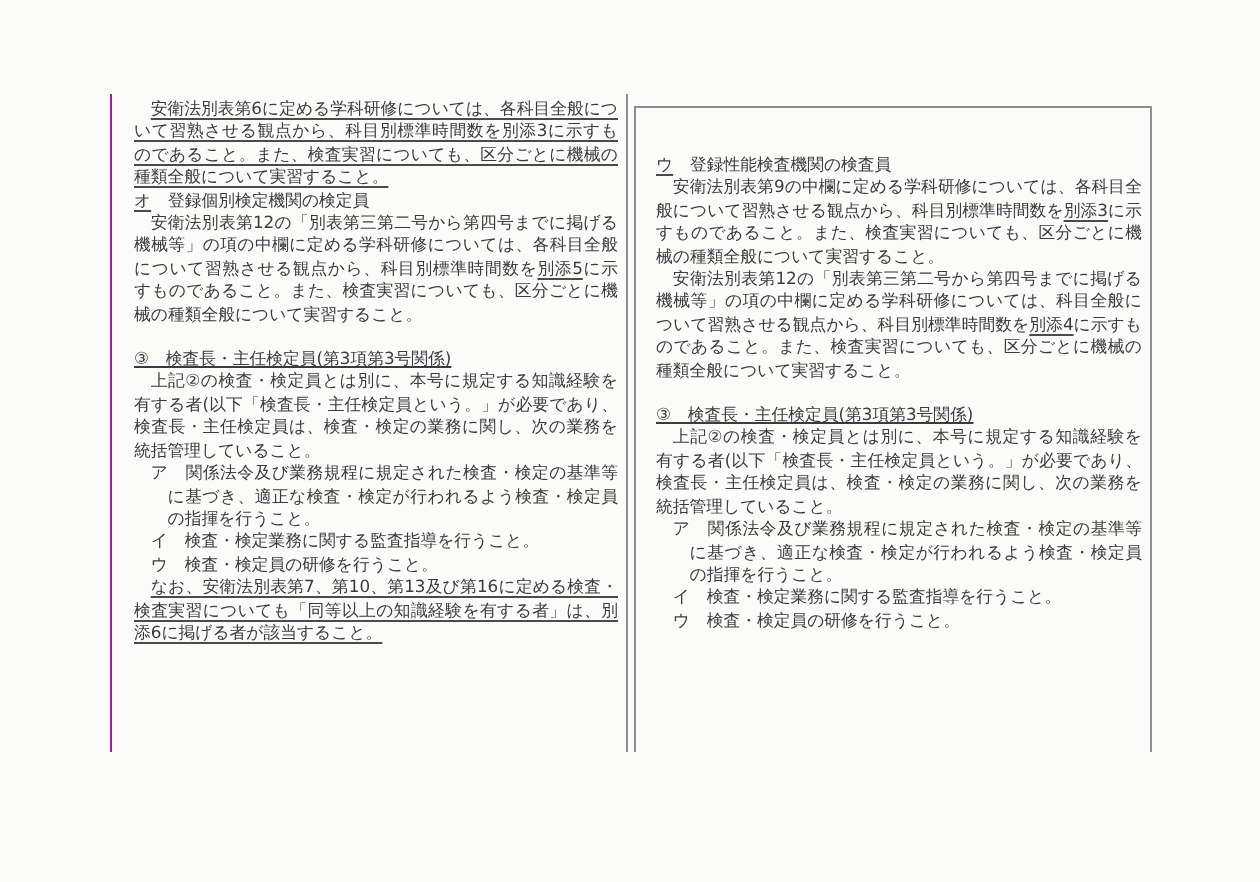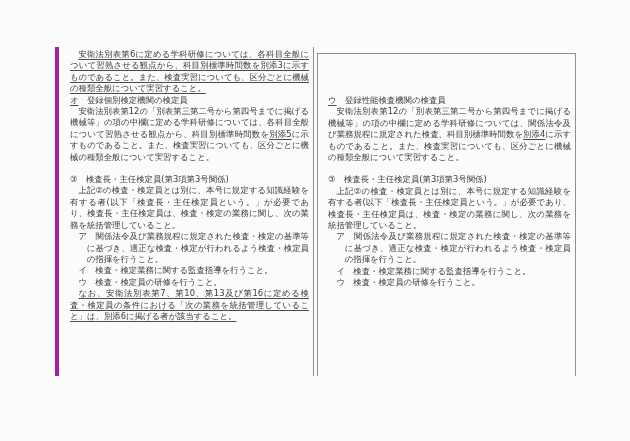--- a/index.html
+++ b/index.html
@@ -14,35 +14,35 @@
   .col{
     position:absolute;
     box-sizing:border-box;
     font-size:8.4px;
     line-height:11.4px;
     letter-spacing:0;
     color:#3a3a40;
   }
   .col-left{
     left:55px;top:47px;width:259px;height:329px;
-    border-left:4px solid #a21caf;
+    border-left:1px solid #a21caf;
     border-right:1px solid #8f8f93;
     padding:2px 4px 0 11px;
   }
   .col-right{
     left:317px;top:53px;width:259px;height:323px;
     border-left:1px solid #8f8f93;
     border-right:1px solid #8f8f93;
     border-top:1px solid #8f8f93;
-    padding:41px 4px 0 10px;
+    padding:23px 4px 0 10px;
   }
   p.blk{margin:0;text-align:justify;}
   p.para{text-indent:1em;}
   p.item{text-indent:0;}
-  p.heading{text-indent:0;margin-top:11px;}
+  p.heading{text-indent:0;margin-top:11px;text-decoration:underline;}
   p.sub{padding-left:2em;text-indent:-1em;}
   span.u{
     text-decoration:underline;
     text-decoration-thickness:0.9px;
     text-underline-offset:1.5px;
     text-decoration-color:#4a4a52;
   }
 </style>
 </head>
 <body>
@@ -50,24 +50,25 @@
 <div class="page">
   <div class="col col-left">
       <p class="blk para"><span class="u">安衛法別表第6に定める学科研修については、各科目全般について習熟させる観点から、科目別標準時間数を別添3に示すものであること。また、検査実習についても、区分ごとに機械の種類全般について実習すること。</span></p>
       <p class="blk item"><span class="u">オ</span><span>　登録個別検定機関の検定員</span></p>
       <p class="blk para"><span>安衛法別表第12の「別表第三第二号から第四号までに掲げる機械等」の項の中欄に定める学科研修については、各科目全般について習熟させる観点から、科目別標準時間数を</span><span class="u">別添5</span><span>に示すものであること。また、検査実習についても、区分ごとに機械の種類全般について実習すること。</span></p>
       <p class="blk heading"><span>③　検査長・主任検定員(第3項第3号関係)</span></p>
       <p class="blk para"><span>上記②の検査・検定員とは別に、本号に規定する知識経験を有する者(以下「検査長・主任検定員という。」が必要であり、検査長・主任検定員は、検査・検定の業務に関し、次の業務を統括管理していること。</span></p>
       <p class="blk sub"><span>ア　関係法令及び業務規程に規定された検査・検定の基準等に基づき、適正な検査・検定が行われるよう検査・検定員の指揮を行うこと。</span></p>
       <p class="blk sub"><span>イ　検査・検定業務に関する監査指導を行うこと。</span></p>
       <p class="blk sub"><span>ウ　検査・検定員の研修を行うこと。</span></p>
-      <p class="blk para"><span class="u">なお、安衛法別表第7、第10、第13及び第16に定める検査・検定員の条件における「次の業務を統括管理していること」は、別添6に掲げる者が該当すること。</span></p>
+      <p class="blk para"><span class="u">なお、安衛法別表第7、第10、第13及び第16に定める検査・検査実習についても「同等以上の知識経験を有する者」は、別添6に掲げる者が該当すること。</span></p>
     </div>
   <div class="col col-right">
       <p class="blk item"><span class="u">ウ</span><span>　登録性能検査機関の検査員</span></p>
-      <p class="blk para"><span>安衛法別表第12の「別表第三第二号から第四号までに掲げる機械等」の項の中欄に定める学科研修については、関係法令及び業務規程に規定された検査、科目別標準時間数を</span><span class="u">別添4</span><span>に示すものであること。また、検査実習についても、区分ごとに機械の種類全般について実習すること。</span></p>
+      <p class="blk para"><span>安衛法別表第9の中欄に定める学科研修については、各科目全般について習熟させる観点から、科目別標準時間数を</span><span class="u">別添3</span><span>に示すものであること。また、検査実習についても、区分ごとに機械の種類全般について実習すること。</span></p>
+      <p class="blk para"><span>安衛法別表第12の「別表第三第二号から第四号までに掲げる機械等」の項の中欄に定める学科研修については、科目全般について習熟させる観点から、科目別標準時間数を</span><span class="u">別添4</span><span>に示すものであること。また、検査実習についても、区分ごとに機械の種類全般について実習すること。</span></p>
       <p class="blk heading"><span>③　検査長・主任検定員(第3項第3号関係)</span></p>
       <p class="blk para"><span>上記②の検査・検定員とは別に、本号に規定する知識経験を有する者(以下「検査長・主任検定員という。」が必要であり、検査長・主任検定員は、検査・検定の業務に関し、次の業務を統括管理していること。</span></p>
       <p class="blk sub"><span>ア　関係法令及び業務規程に規定された検査・検定の基準等に基づき、適正な検査・検定が行われるよう検査・検定員の指揮を行うこと。</span></p>
       <p class="blk sub"><span>イ　検査・検定業務に関する監査指導を行うこと。</span></p>
       <p class="blk sub"><span>ウ　検査・検定員の研修を行うこと。</span></p>
     </div>
 </div>
 
 </body></html>

